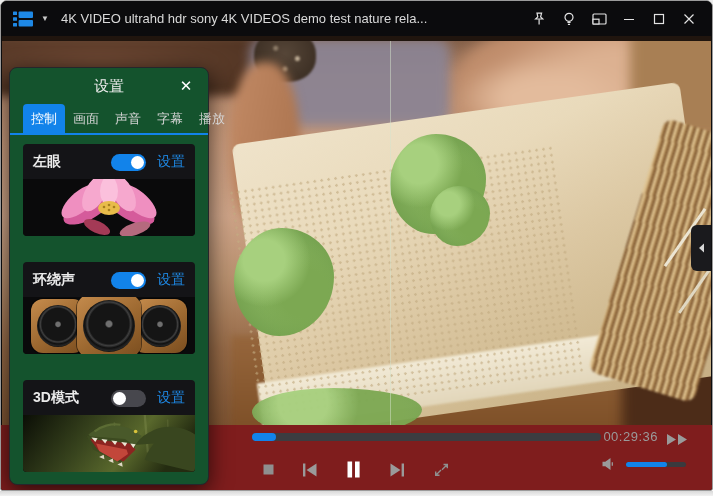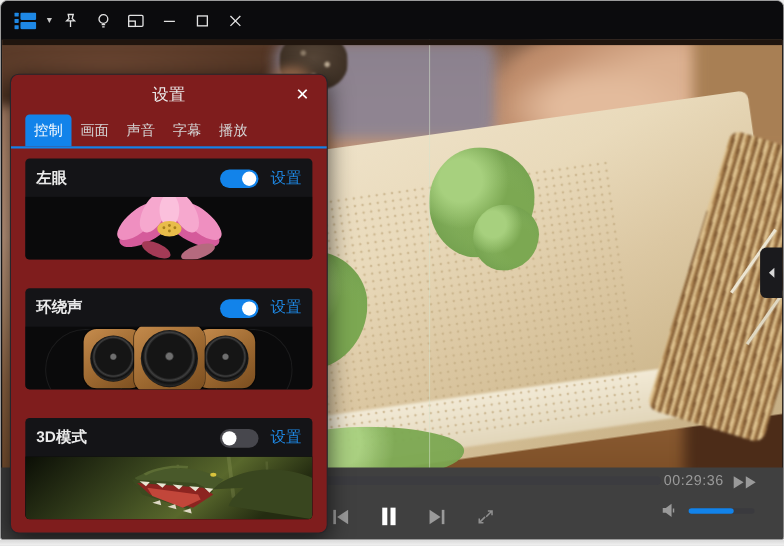--- a/index.html
+++ b/index.html
@@ -53,33 +53,33 @@
   .wasabi-c2 { left:428px; top:150px; width:60px; height:60px; }
   .wasabi-l { left:232px; top:192px; width:100px; height:108px; }
   .wasabi-b { left:250px; top:352px; width:170px; height:48px; opacity:.95; }
   .sc-bamboo { left:622px; top:92px; width:110px; height:265px; transform:rotate(17deg); border-radius:10px;
     background:repeating-linear-gradient(88deg,#dec28f 0 3px,#a87f4c 3px 5px,#7b5530 5px 7px); filter:blur(1px); }
   .sc-twine1 { left:648px; top:200px; width:70px; height:3px; background:#ece5d2; transform:rotate(-55deg); filter:blur(.5px); }
   .sc-twine2 { left:664px; top:250px; width:62px; height:3px; background:#e0d8c2; transform:rotate(-55deg); filter:blur(.5px); }
   .sc-seam { left:388px; top:0; width:1px; height:391px; background:rgba(214,228,206,.5); }
 
   
-  .bottombar { position:absolute; left:0; right:0; bottom:0; height:65px; background:#404040; z-index:10;padding-left:36px; }
+  .bottombar { position:absolute; left:0; right:0; bottom:0; height:65px; background:#7f1d1d; z-index:10;padding-left:36px; }
   .progress-track { position:absolute; top:8px; left:251px; right:111px; height:8px; border-radius:4px; background:#3c3c40; cursor:pointer; }
   .progress-fill { height:100%; border-radius:4px; background:#1283ea; }
   .time-label { position:absolute; top:4px; right:54px; color:#9a9a9a; font-size:13px; letter-spacing:.5px; }
   .ff-btn { position:absolute; top:7px; right:22px; cursor:pointer; }
   .controls { position:absolute; left:262px; bottom:12px; display:flex; align-items:center; gap:27px; }
   .ctl { display:flex; align-items:center; justify-content:center; cursor:pointer; }
   .volume { position:absolute; right:26px; bottom:18px; display:flex; align-items:center; gap:9px; }
   .vol-track { width:60px; height:5px; border-radius:3px; background:#3a3a3e; cursor:pointer; }
   .vol-fill { height:100%; border-radius:3px; background:#1283ea; }
 
   
-  .panel { position:absolute; left:8px; top:66px; width:289px; height:418px; background:#7f1d1d;
+  .panel { position:absolute; left:8px; top:66px; width:200px; height:418px; background:#14532d;
     border:1px solid #26262b; border-radius:8px; box-shadow:0 6px 22px rgba(0,0,0,.65);
     z-index:20; display:flex; flex-direction:column; }
   .panel-head { position:relative; height:36px; flex:none; display:flex; align-items:center; justify-content:center; }
   .panel-title { color:#ececec; font-size:15px; }
   .panel-close { position:absolute; right:13px; top:9px; width:18px; height:18px; color:#fff; font-size:15px;
     display:flex; align-items:center; justify-content:center; cursor:pointer; }
   .tabs { flex:none; display:flex; padding:0 13px; border-bottom:2px solid #1283ea; }
   .tab { color:#d4d4d4; font-size:13px; padding:6px 8px 5px; border-radius:4px 4px 0 0; cursor:pointer; white-space:nowrap; }
   .tab.active { background:#1283ea; color:#fff; }
   .panel-body { flex:1; display:flex; flex-direction:column; gap:26px; padding:9px 13px 12px; min-height:0; }
@@ -119,20 +119,21 @@
       <svg class="logo" viewBox="0 0 20 16">
         <g fill="#1e88e5">
           <rect x="0" y="0.5" width="4" height="3.6" rx="0.6"></rect>
           <rect x="0" y="6.2" width="4" height="3.6" rx="0.6"></rect>
           <rect x="0" y="11.9" width="4" height="3.6" rx="0.6"></rect>
           <rect x="5.6" y="0.5" width="14.4" height="6.6" rx="1"></rect>
           <rect x="5.6" y="8.9" width="14.4" height="6.6" rx="1"></rect>
         </g>
       </svg>
       <span class="caret">▼</span>
+      <span class="win-title">4K VIDEO ultrahd hdr sony 4K VIDEOS demo test nature rela...</span>
 
       <div class="tb-btn" title="">
         <svg width="16" height="16" viewBox="0 0 16 16">
           <g stroke="#e3e3e3" stroke-width="1.2" fill="none">
             <path d="M6 2.2h4.6l-1 3.6 2.2 2.2H4.6l2.2-2.2z"></path>
             <line x1="8.1" y1="8.2" x2="8.1" y2="13.6"></line>
           </g>
         </svg>
       </div>
       <div class="tb-btn">

